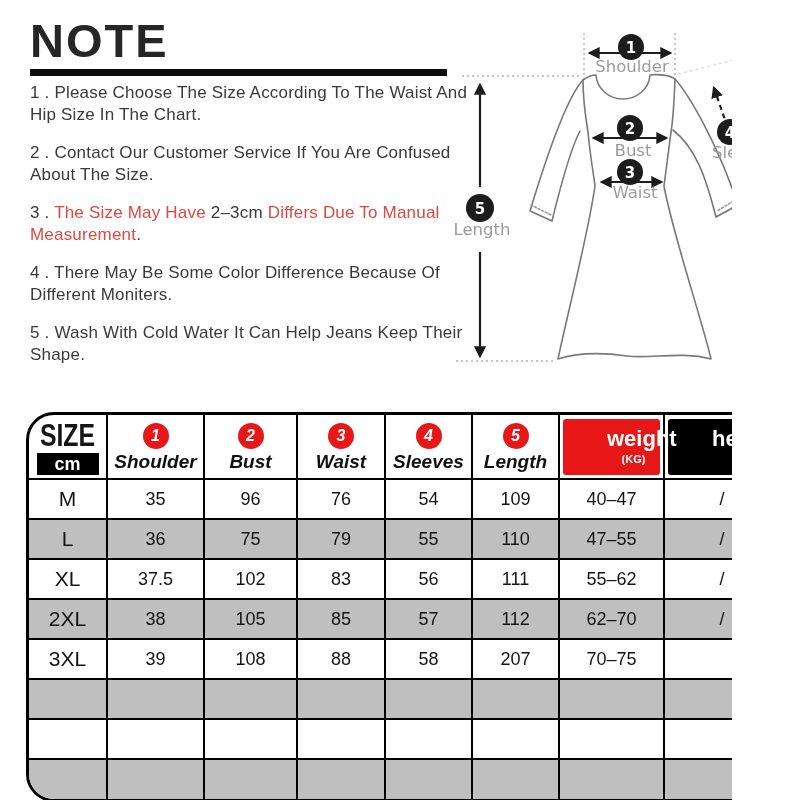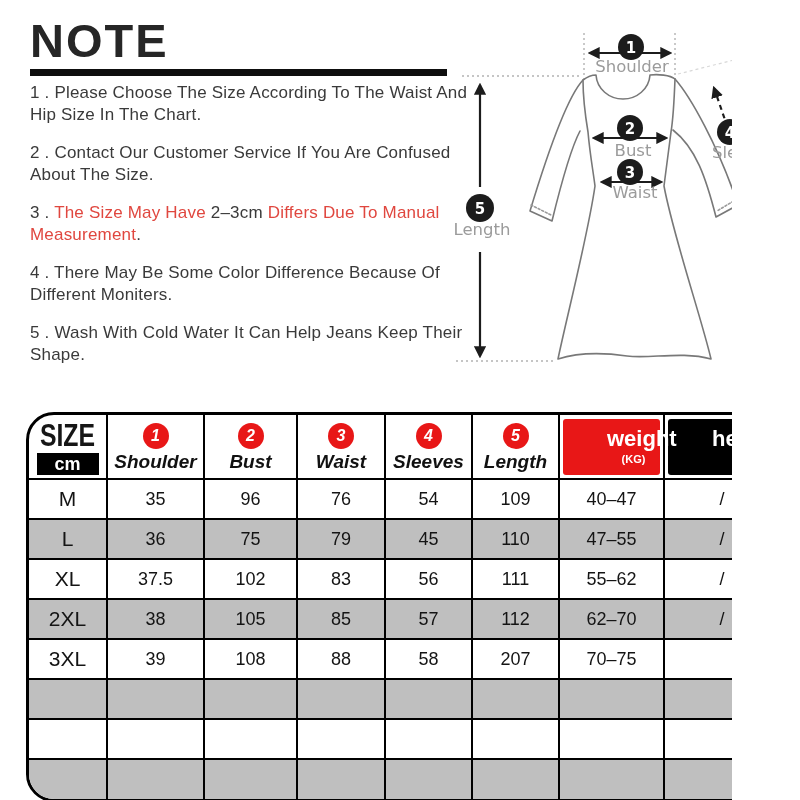--- a/index.html
+++ b/index.html
@@ -193,21 +193,21 @@
             <td>54</td>
             <td>109</td>
             <td>40–47</td>
             <td>/</td>
           </tr>
           <tr>
             <td class="size-cell">L</td>
             <td>36</td>
             <td>75</td>
             <td>79</td>
-            <td>45</td>
+            <td>55</td>
             <td>110</td>
             <td>47–55</td>
             <td>/</td>
           </tr>
           <tr>
             <td class="size-cell">XL</td>
             <td>37.5</td>
             <td>102</td>
             <td>83</td>
             <td>56</td>

